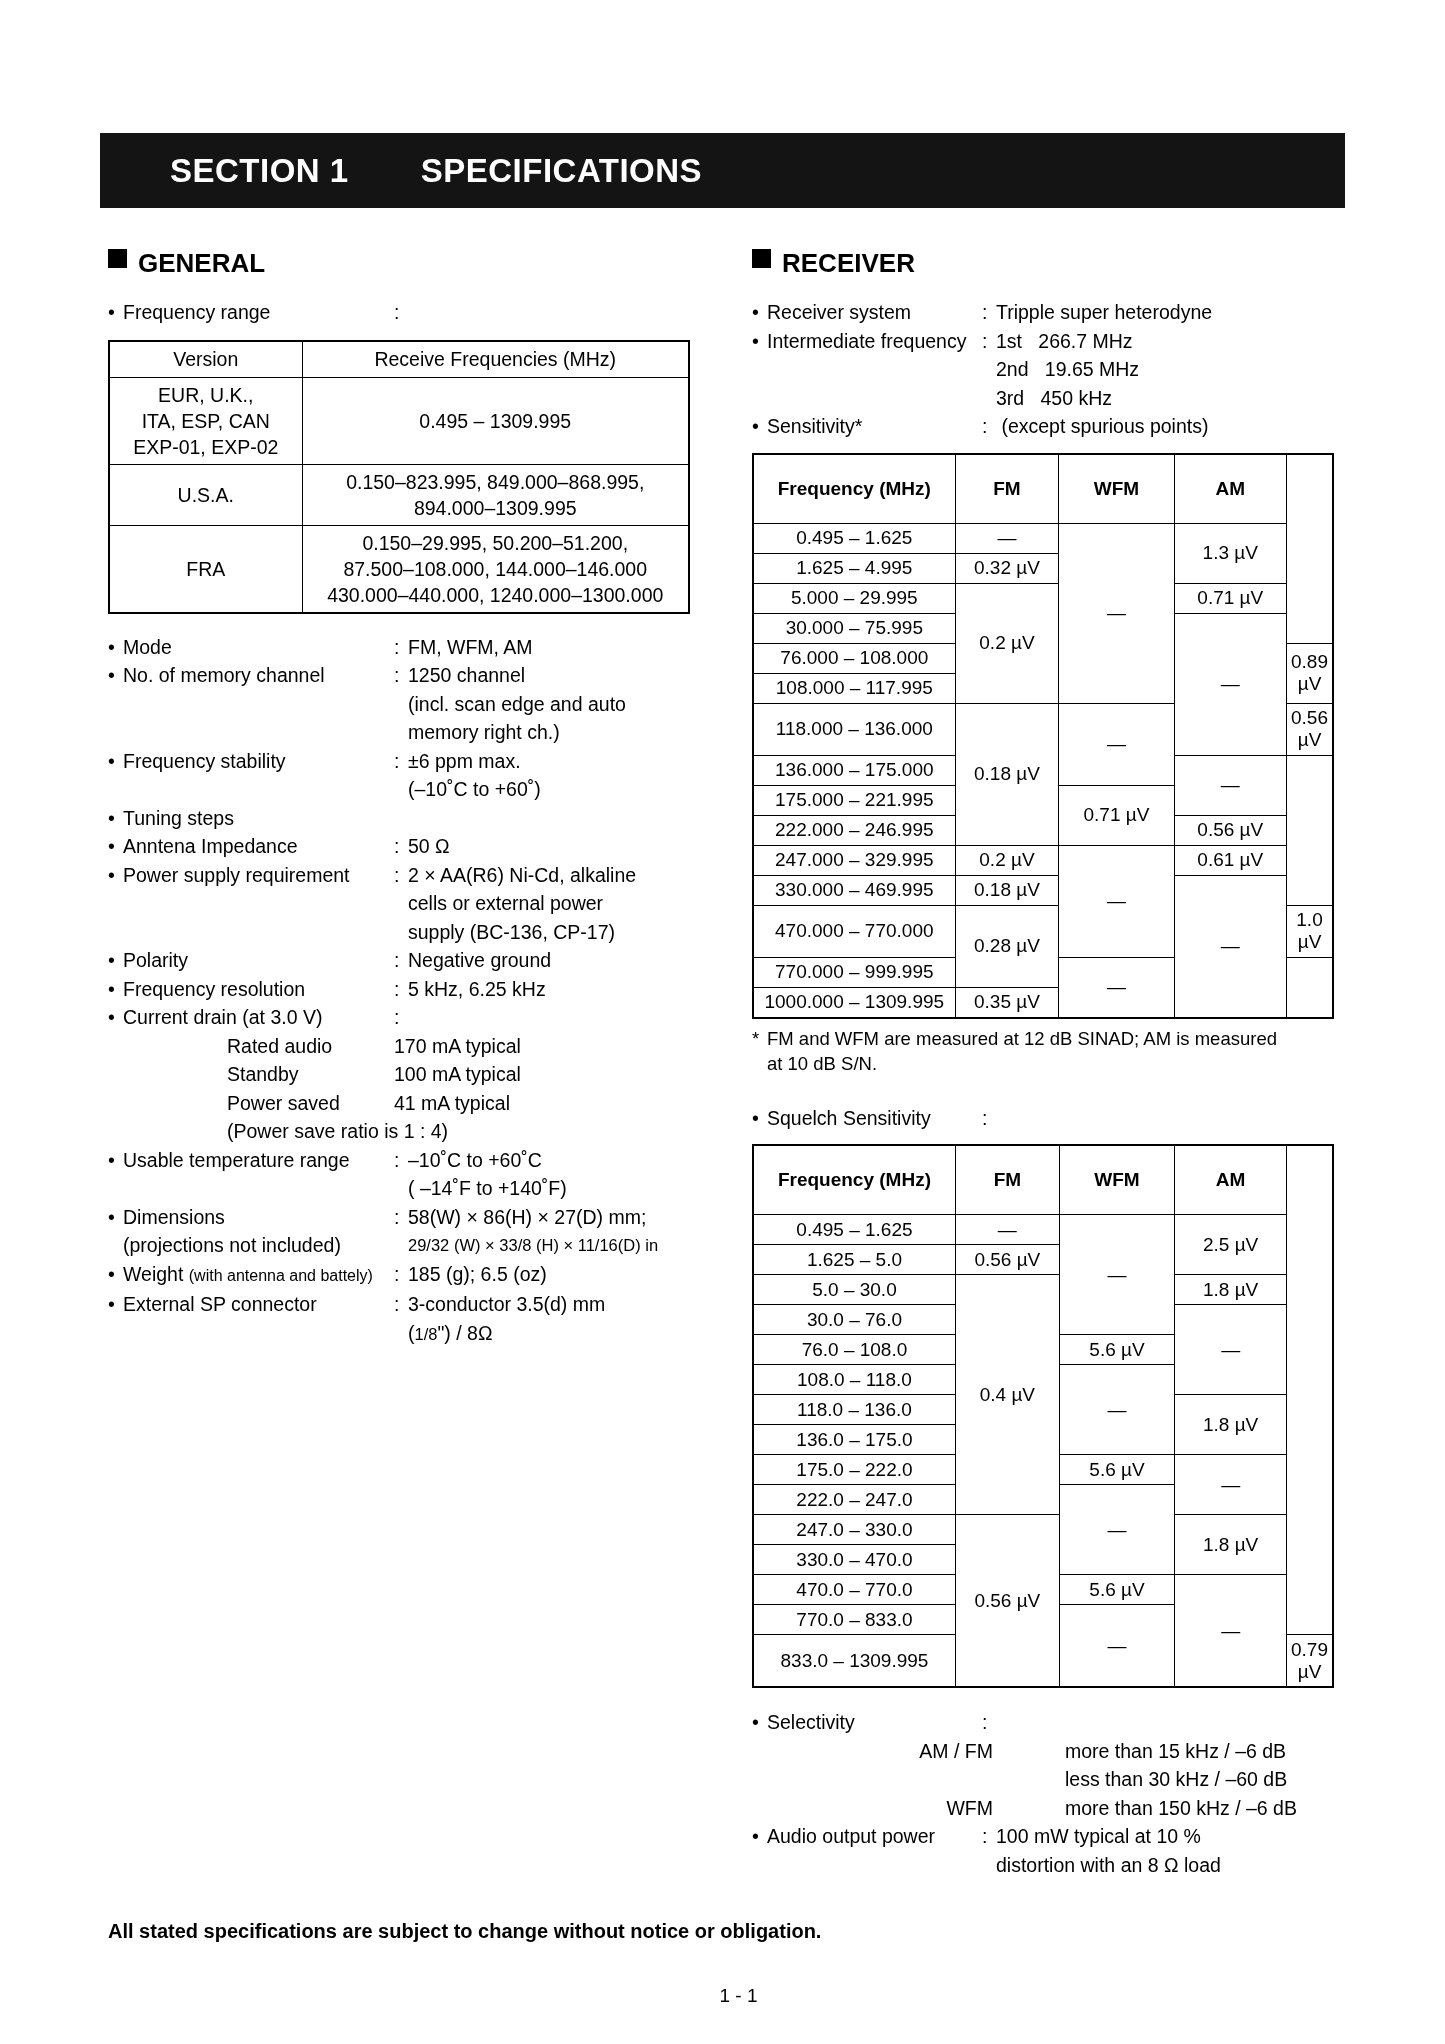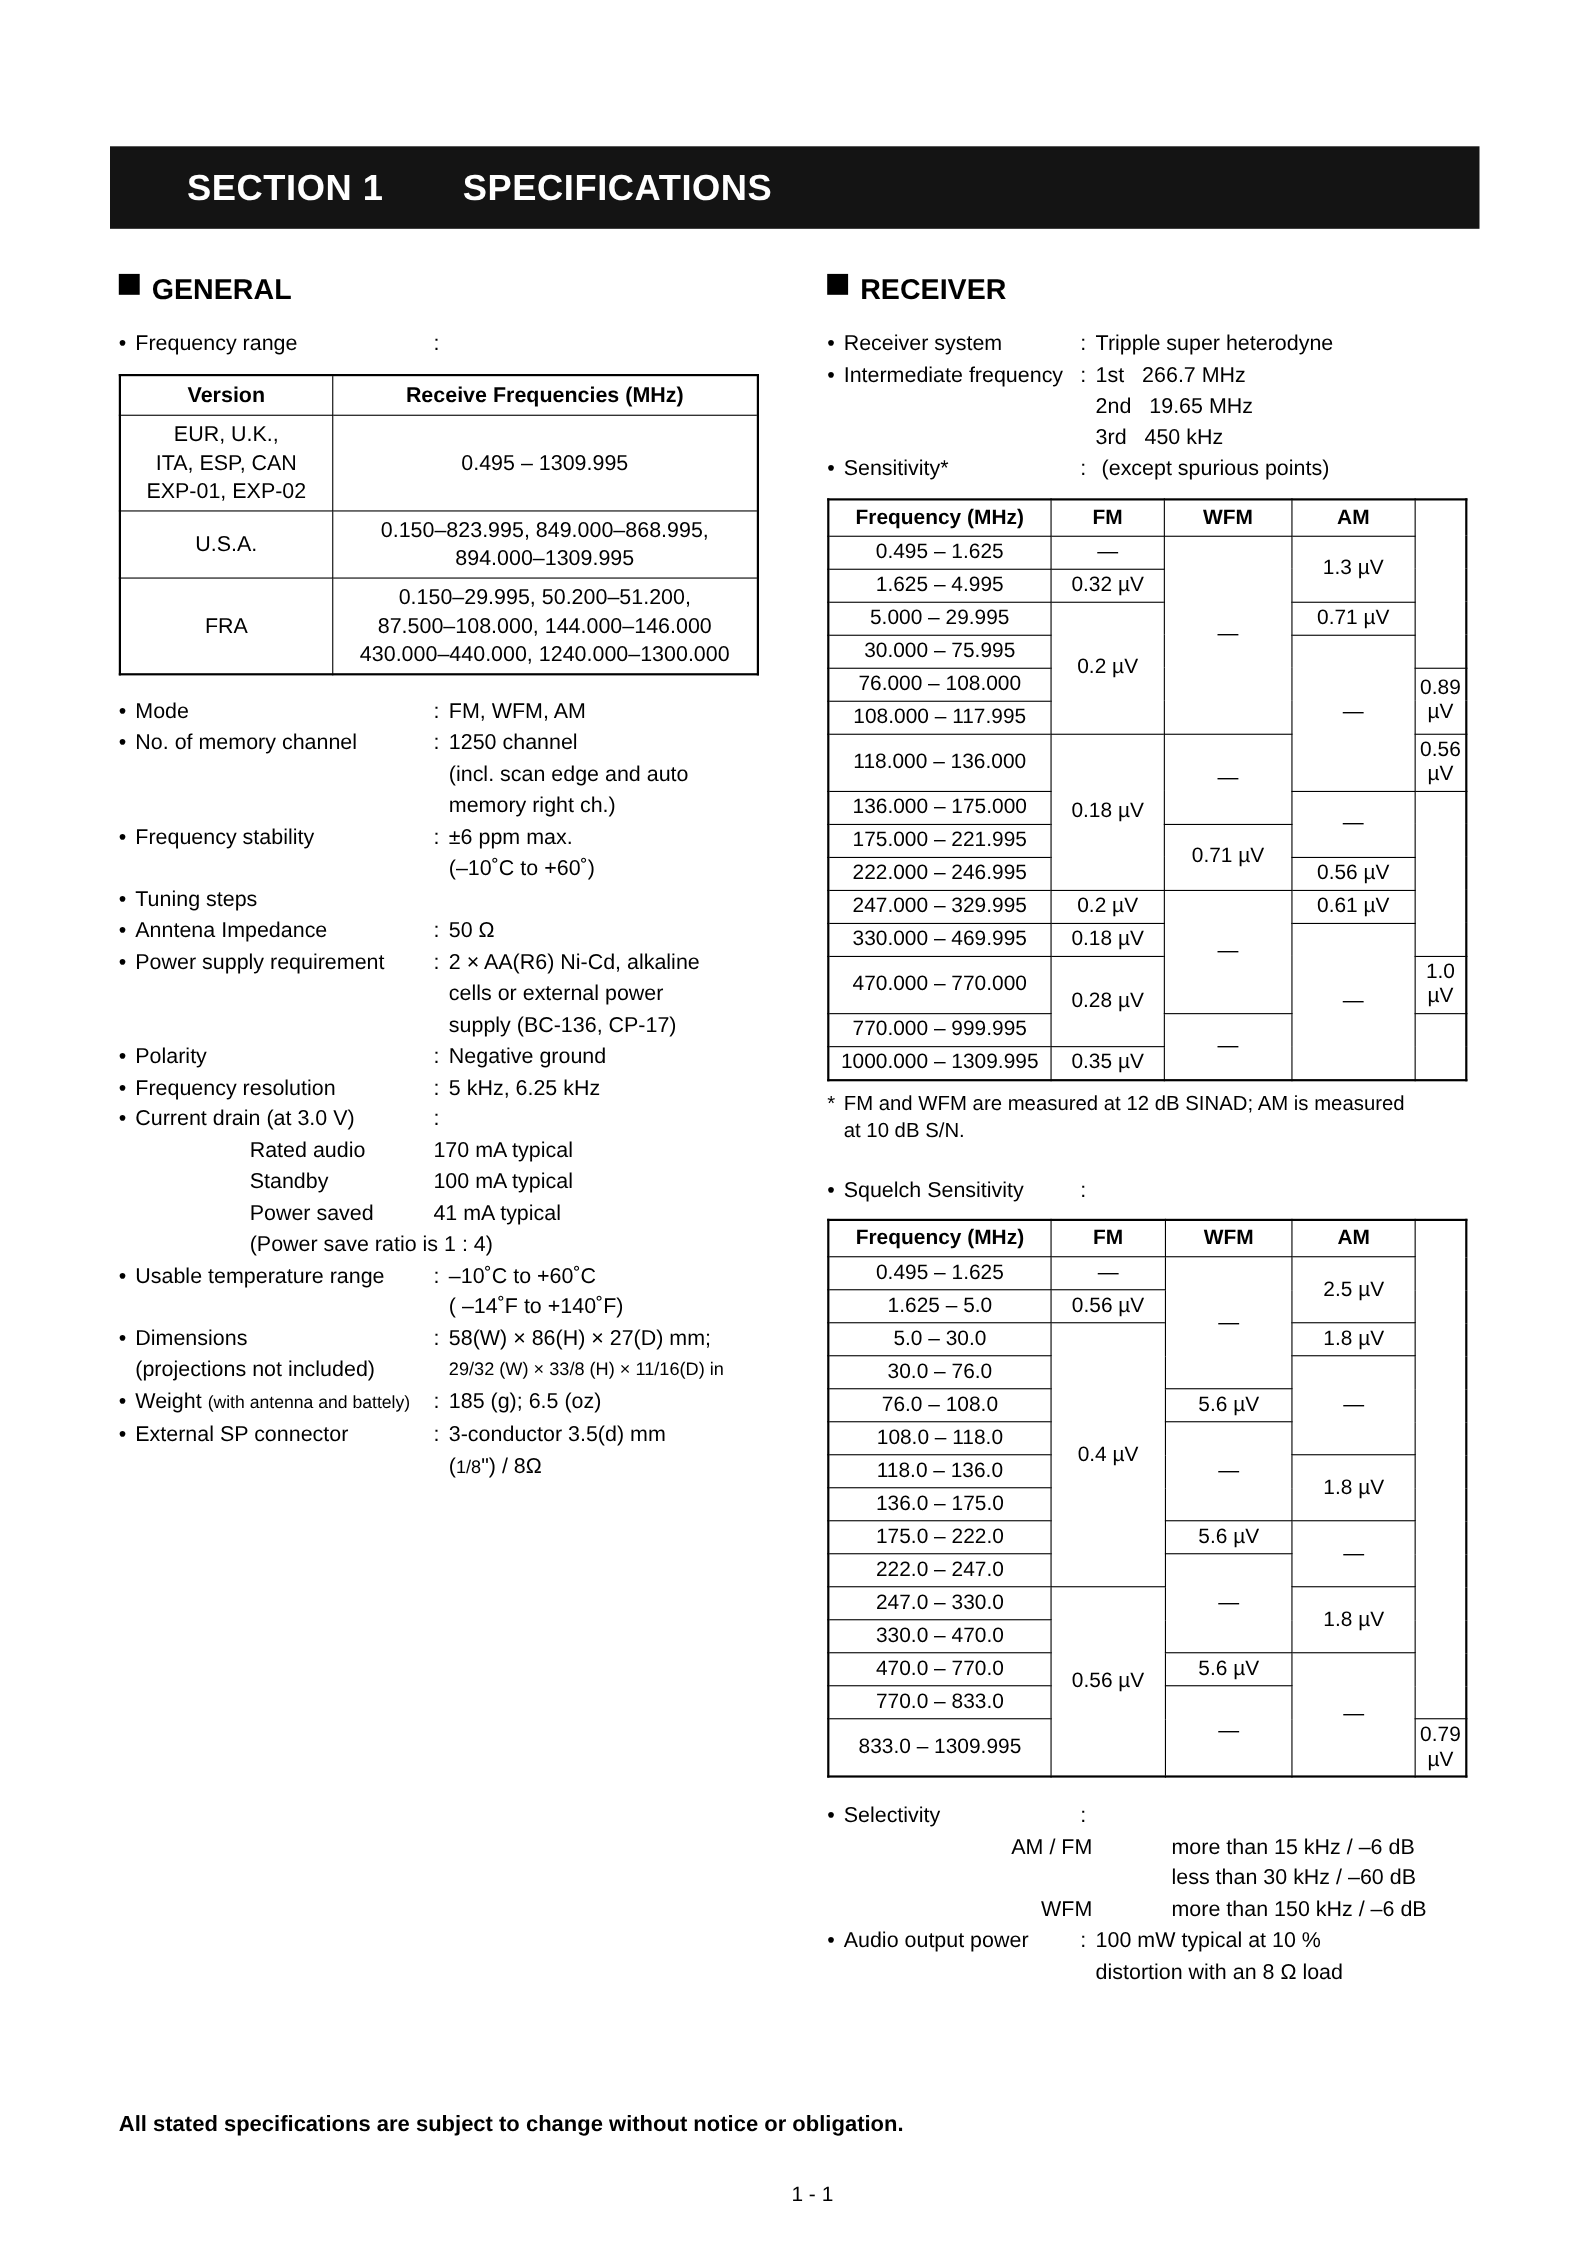--- a/index.html
+++ b/index.html
@@ -81,32 +81,32 @@
 
   
   table { border-collapse: collapse; font-size: 19.5px; }
   .vtable {
     width: 582px; margin-top: 5px; margin-bottom: 5px;
     border: 2.5px solid #000;
   }
   .vtable th, .vtable td {
     border: 1px solid #000; text-align: center; padding: 4px 5px;
   }
-  .vtable th { font-weight: bold; padding: 6px 5px; }
+  .vtable th { font-weight: normal; padding: 6px 5px; }
   .vtable .c1 { width: 193px; }
   .vtable td.ml { line-height: 26px; }
 
   .ftable {
     width: 582px; border: 2.5px solid #000; margin-top: 4px;
   }
   .ftable th, .ftable td {
     border: 1px solid #000; text-align: center; padding: 3.5px 4px;
     font-size: 19px;
   }
-  .ftable th { font-weight: bold; padding: 5px 4px; }
+  .ftable th { font-weight: bold; padding: 23px 4px; }
   .ftable col.cf { width: 216px; }
   .ftable col.cfm { width: 112px; }
   .ftable col.cwfm { width: 124px; }
   .ftable col.cam { width: 122px; }
 
   .note {
     font-size: 18.5px; line-height: 25px; margin-top: 7px; display: flex;
   }
   .note .star { width: 15px; flex: 0 0 15px; }
   .note .ntxt { flex: 1 1 auto; }

